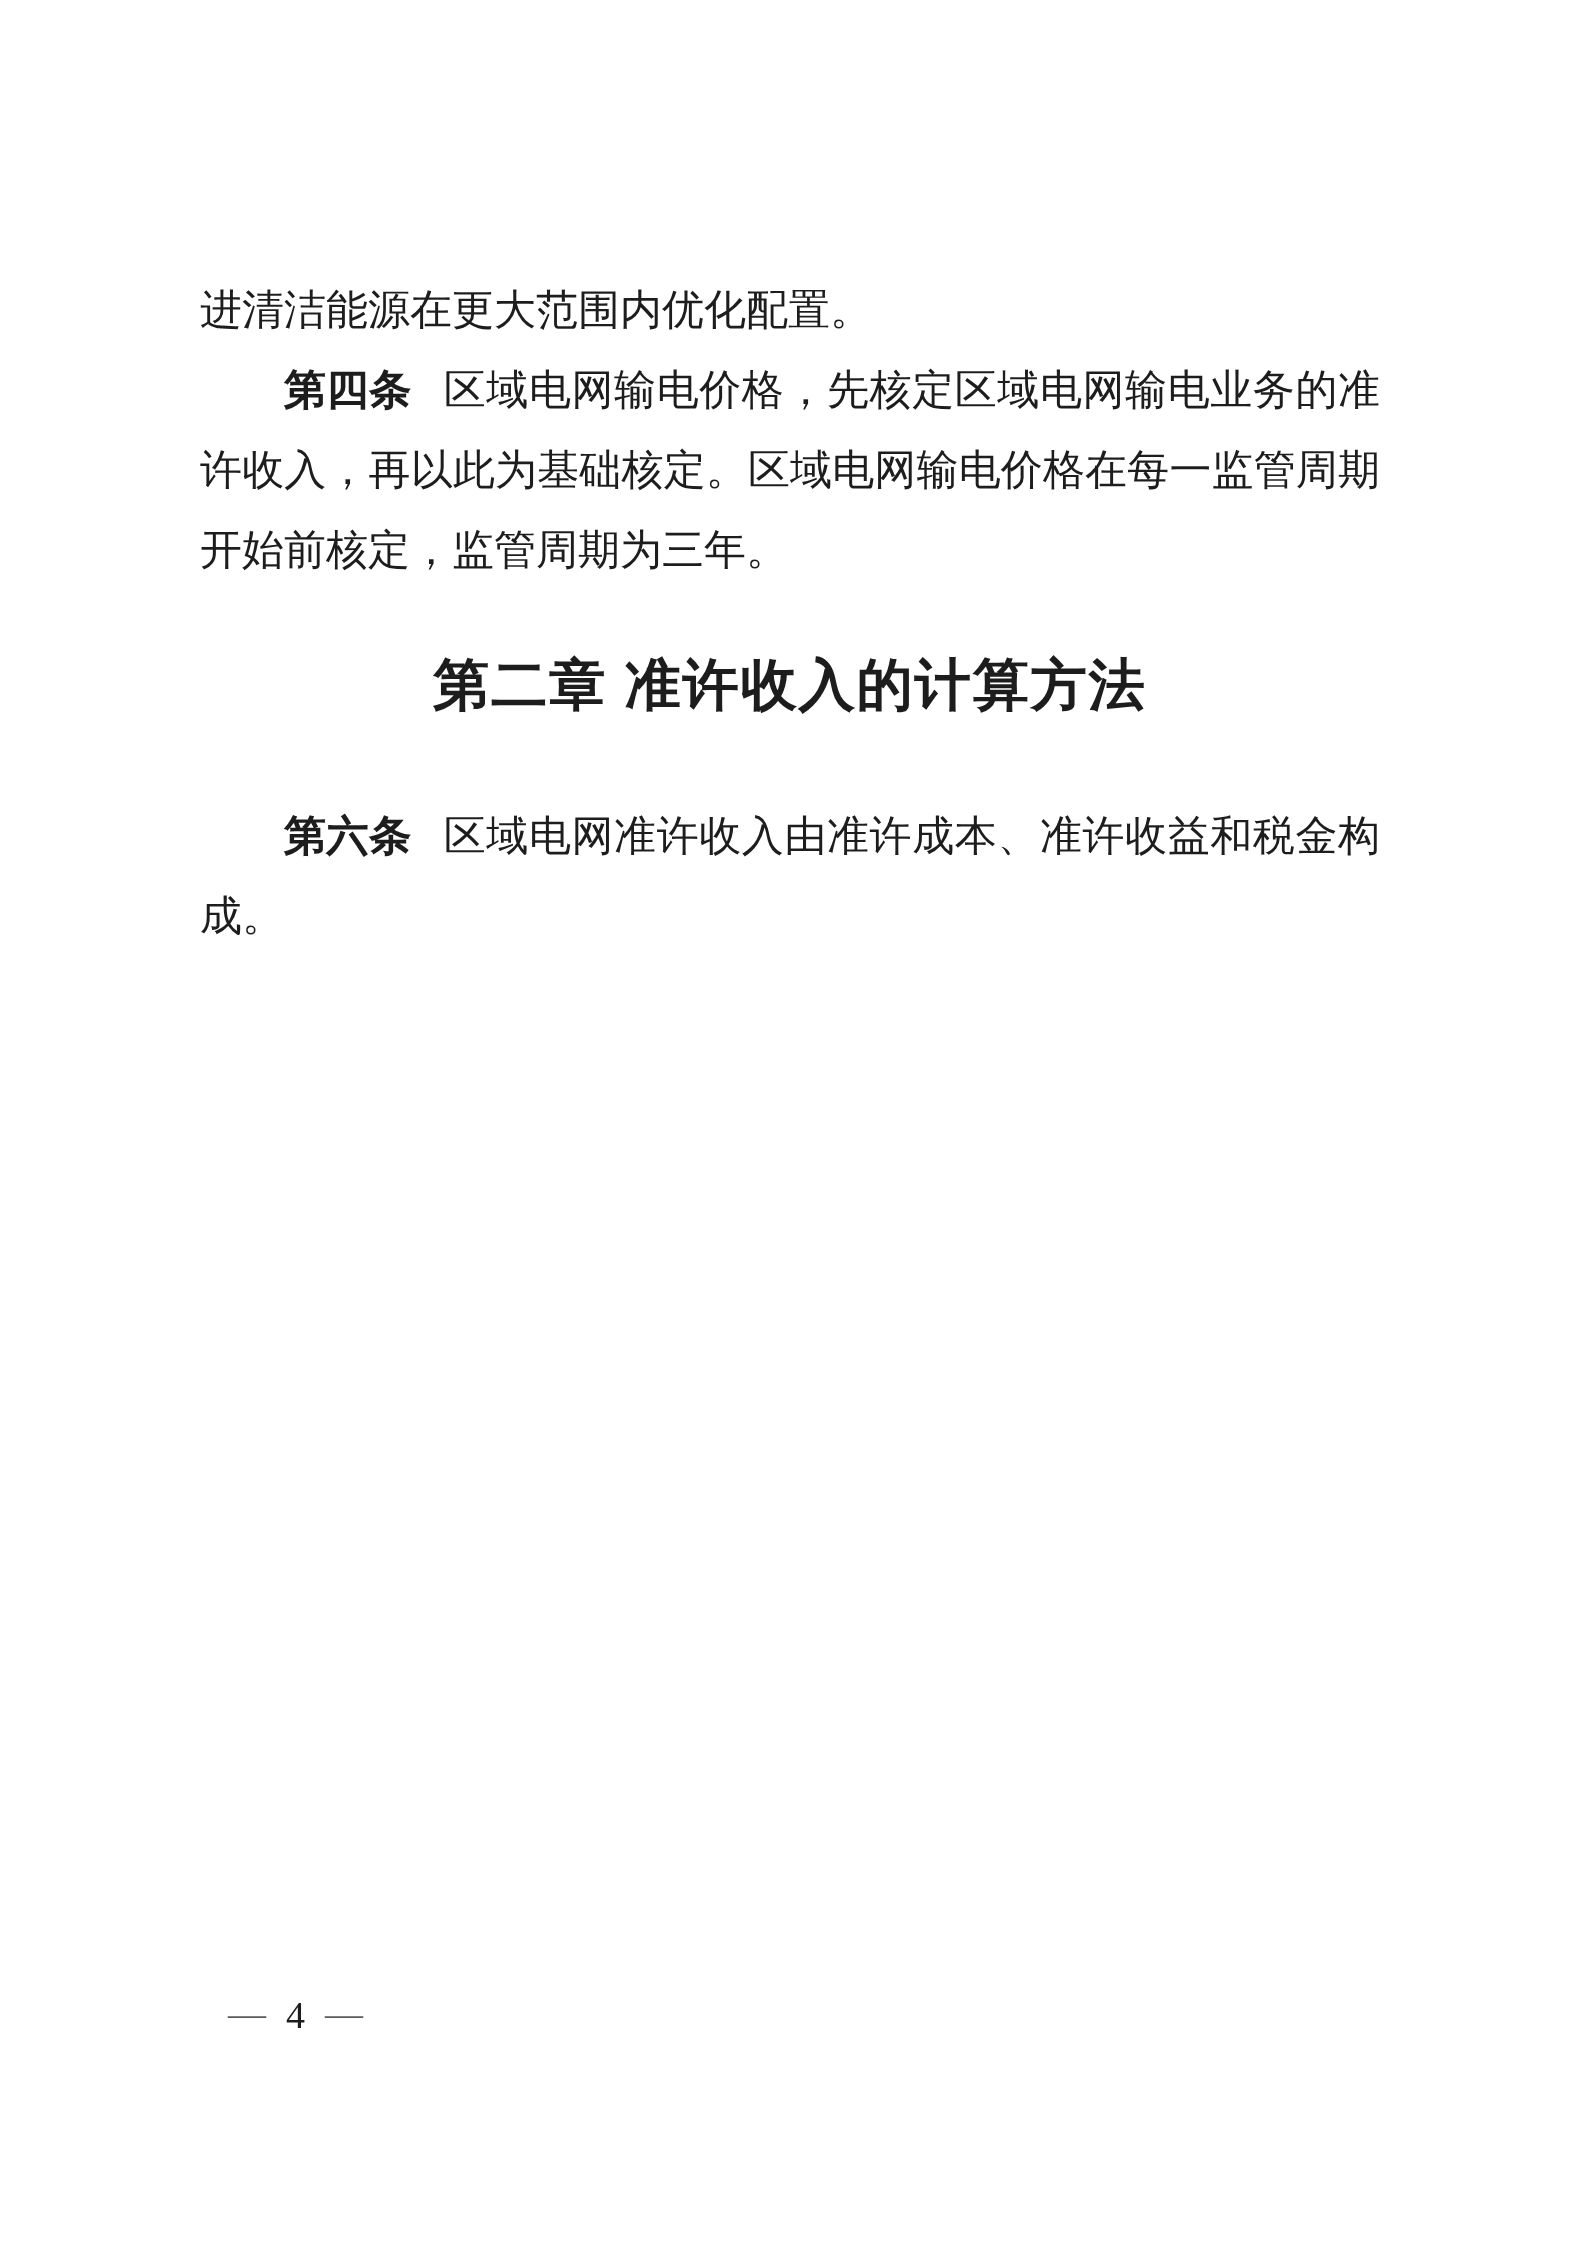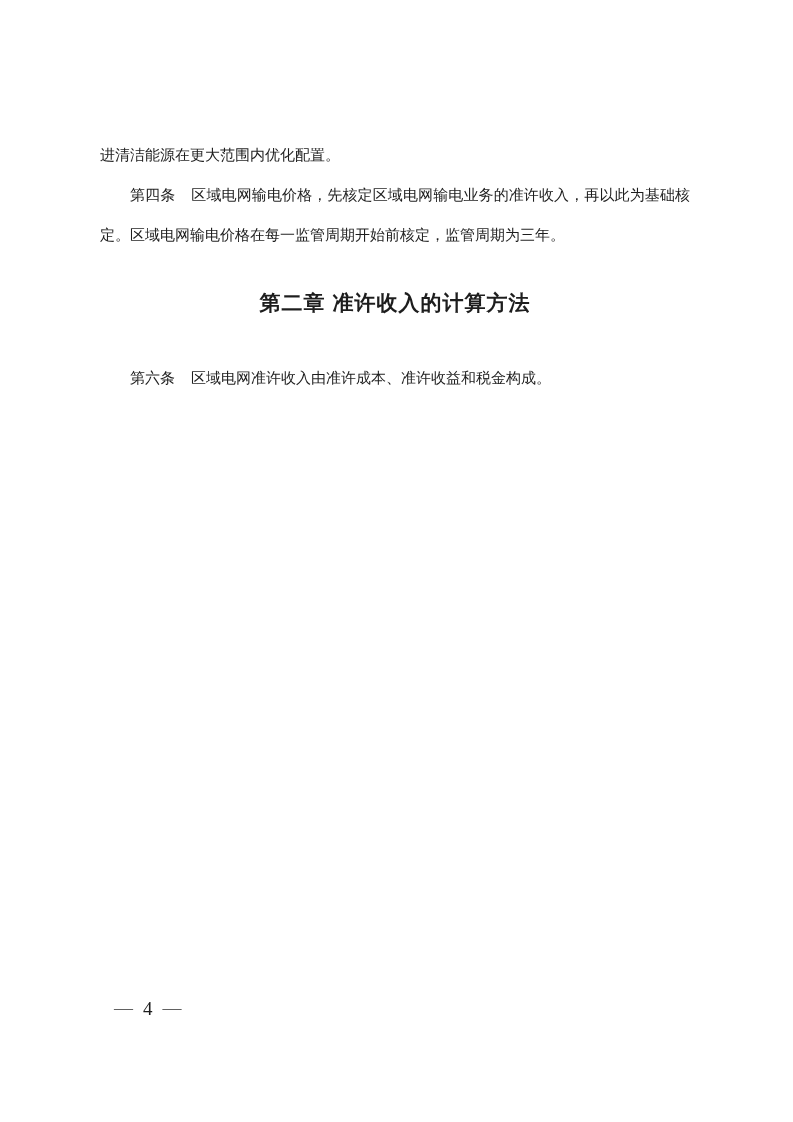--- a/index.html
+++ b/index.html
@@ -17,38 +17,38 @@
     color: #1d1d1d;
   }
   .content {
     position: absolute;
     left: 100px;
     top: 135px;
     width: 590px;
   }
   .para {
     margin: 0;
-    font-size: 15px;
+    font-size: 21px;
     line-height: 40px;
     text-align: justify;
     text-justify: inter-character;
     text-indent: 2em;
     word-break: break-all;
   }
   .no-indent {
     text-indent: 0;
   }
   .lead {
-    font-weight: normal;
+    font-weight: bold;
     margin-right: 16px;
   }
   .chapter {
     margin: 28px 0 35px 0;
     font-family: "Liberation Sans", "DejaVu Sans", sans-serif;
-    font-size: 21px;
+    font-size: 28px;
     line-height: 40px;
     font-weight: bold;
     text-align: center;
     text-indent: 0;
     letter-spacing: 1px;
   }
   .footer {
     position: absolute;
     left: 114px;
     top: 997px;

